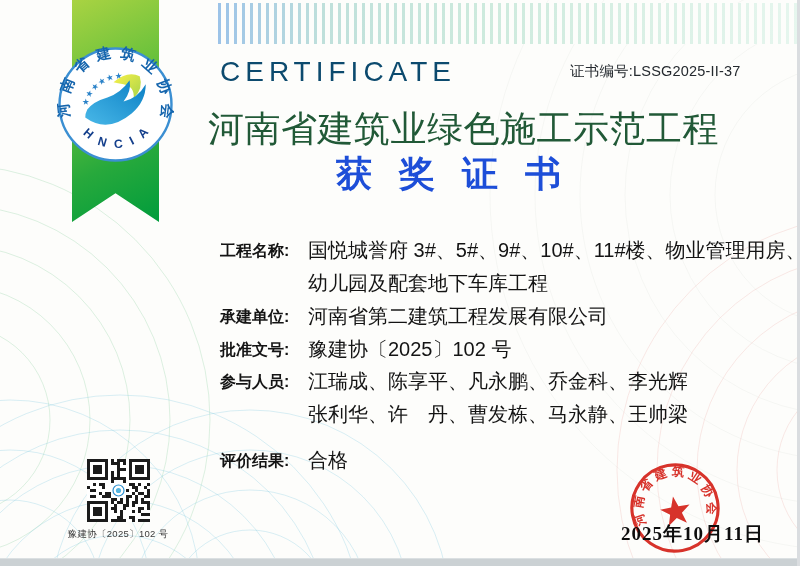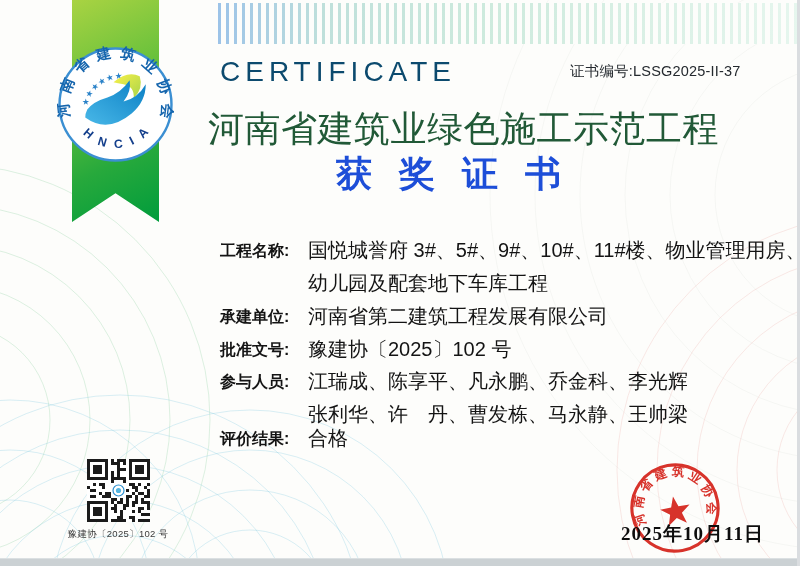--- a/index.html
+++ b/index.html
@@ -32,21 +32,21 @@
     position:absolute;left:208px;top:105px;z-index:2;
     font-size:36px;color:#215937;font-weight:400;letter-spacing:0.5px;white-space:nowrap;
   }
   .subtitle-cn{
     position:absolute;left:336px;top:150px;z-index:2;
     font-size:36px;color:#1d4ed8;font-weight:bold;letter-spacing:27px;white-space:nowrap;
   }
   .field-row{position:absolute;left:220px;z-index:2;display:flex;align-items:flex-start;width:560px;}
   .field-label{flex:0 0 88px;font-size:16px;font-weight:bold;color:#141414;line-height:33px;white-space:nowrap;}
   .field-value{font-size:20px;color:#141414;line-height:33px;white-space:nowrap;}
-  .r0{top:234px;} .r1{top:300px;} .r2{top:333px;} .r3{top:365px;} .r4{top:422px;}
+  .r0{top:234px;} .r1{top:300px;} .r2{top:333px;} .r3{top:365px;} .r4{top:444px;}
   .qr-block{position:absolute;left:48px;top:459px;width:140px;z-index:2;text-align:center;}
   .qr-code{display:inline-block;width:63px;height:63px;background:#fff;}
   .qr-caption{margin-top:2px;font-size:9.5px;color:#3a3a3a;letter-spacing:0.3px;}
   .seal{position:absolute;left:628px;top:461px;width:94px;height:94px;z-index:3;transform:rotate(-10deg);opacity:0.93;}
   .issue-date{
     position:absolute;left:602px;top:521px;z-index:4;
     font-family:"Liberation Serif","DejaVu Serif",serif;
     font-size:19px;font-weight:bold;color:#0d0d0d;letter-spacing:1px;white-space:nowrap;margin-left:19px;
   }
   .edge-bottom{position:absolute;left:0;bottom:0;width:800px;height:7px;background:#cbd1d4;border-top:1px solid #dbe0e2;z-index:5;}

